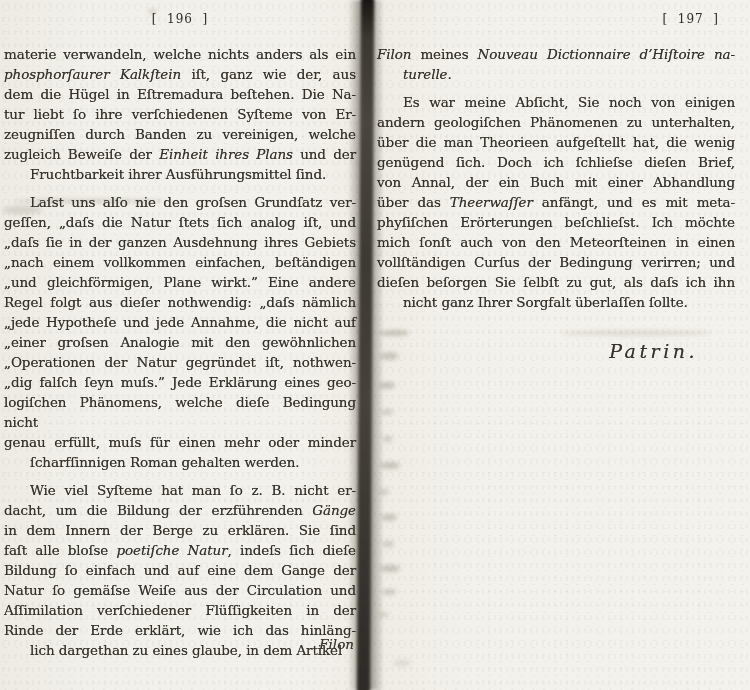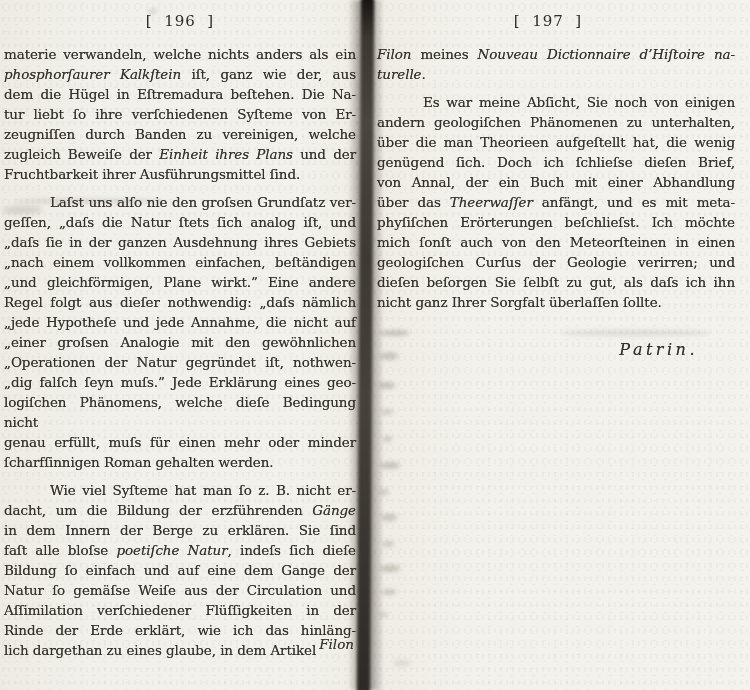--- a/index.html
+++ b/index.html
@@ -11,42 +11,42 @@
       radial-gradient(rgba(60,55,45,0.04) 1px, transparent 1.3px),
       linear-gradient(90deg,#edebe4 0%,#f2f0ea 12%,#f3f1eb 40%,#efede6 48%,#efede6 52%,#f3f1eb 62%,#f4f2ec 100%);
     background-size:11px 7px,6px 13px,100% 100%;
     color:#33302b;
   }
   .page{position:absolute;top:0;height:690px;}
   .page-left{left:4px;width:352px;}
   .page-right{left:377px;width:366px;}
   .pagenum{
     position:absolute;top:12px;left:0;right:0;text-align:center;
-    font-size:15px;white-space:pre;letter-spacing:1px;color:#2f2c28;
+    font-size:12px;white-space:pre;letter-spacing:1px;color:#2f2c28;
   }
-  .page-right .pagenum{padding-right:24px;}
+  .page-right .pagenum{padding-right:24px;text-align:right;}
   .textblock{position:absolute;top:44px;left:0;right:0;}
   .page-right .textblock{padding-right:8px;}
   .para{margin:0;}
   .para + .para{margin-top:8px;}
-  .para.indent .line:first-child{text-indent:26px;padding-left:20px;}
+  .para.indent .line:first-child{text-indent:26px;}
   .line{
     font-size:13.5px;line-height:20px;letter-spacing:-0.1px;
     text-align:justify;text-align-last:justify;
     color:#34302a;text-shadow:0 0 0.6px rgba(48,43,36,0.65);
   }
-  .line.last{text-align:left;text-align-last:auto;}
+  .line.last{text-align:left;text-align-last:auto;padding-left:26px;}
   .it{font-style:italic;}
   .catchword{
     position:absolute;top:636px;right:2px;font-style:italic;font-size:13.5px;
     color:#38342e;text-shadow:0 0 0.6px rgba(48,43,36,0.6);
   }
   .signature{
     position:absolute;top:340px;left:0;right:45px;text-align:right;
-    font-style:italic;font-size:16px;letter-spacing:3.5px;color:#35312b;
+    font-style:italic;font-size:19px;letter-spacing:3.5px;color:#35312b;
     text-shadow:0 0 0.6px rgba(48,43,36,0.6);
   }
   .footer-row{
     position:absolute;top:637px;left:14px;right:0;
     font-size:11.5px;letter-spacing:0.4px;color:#3a362f;white-space:nowrap;
     text-shadow:0 0 0.5px rgba(48,43,36,0.6);
   }
   .sig-mark{margin-left:42px;font-size:13px;}
   .gutter{position:absolute;left:348px;top:0;width:36px;height:690px;pointer-events:none;}
   .gutter .haze{
@@ -124,21 +124,21 @@
         </div>
         <div class="para indent">
           <div class="line"><span>Es war meine Abſicht, Sie noch von einigen</span></div>
           <div class="line"><span>andern geologiſchen Phänomenen zu unterhalten,</span></div>
           <div class="line"><span>über die man Theorieen aufgeſtellt hat, die wenig</span></div>
           <div class="line"><span>genügend ſich.  Doch ich ſchlieſse dieſen Brief,</span></div>
           <div class="line"><span>von Annal, der ein Buch mit einer Abhandlung</span></div>
           <div class="line"><span>über das </span><span class="it">Theerwaſſer</span><span> anfängt, und es mit meta-</span></div>
           <div class="line"><span>phyſiſchen Erörterungen beſchlieſst.  Ich möchte</span></div>
           <div class="line"><span>mich ſonſt auch von den Meteorſteinen in einen</span></div>
-          <div class="line"><span>geologiſchen Curſus der Geologie verirren; und</span></div>
+          <div class="line"><span>vollſtändigen Curſus der Bedingung verirren; und</span></div>
           <div class="line"><span>dieſen beſorgen Sie ſelbſt zu gut, als daſs ich ihn</span></div>
           <div class="line last"><span>nicht ganz Ihrer Sorgfalt überlaſſen ſollte.</span></div>
         </div>
       </div>
     <div class="signature">Patrin.</div>
   </div>
 
   <i class="sm" style="left:14px;top:198px;width:150px;height:6px;opacity:.13"></i>
   <i class="sm" style="left:2px;top:206px;width:40px;height:8px;opacity:.16"></i>
   <i class="sm" style="left:148px;top:9px;width:9px;height:5px;opacity:.18"></i>

